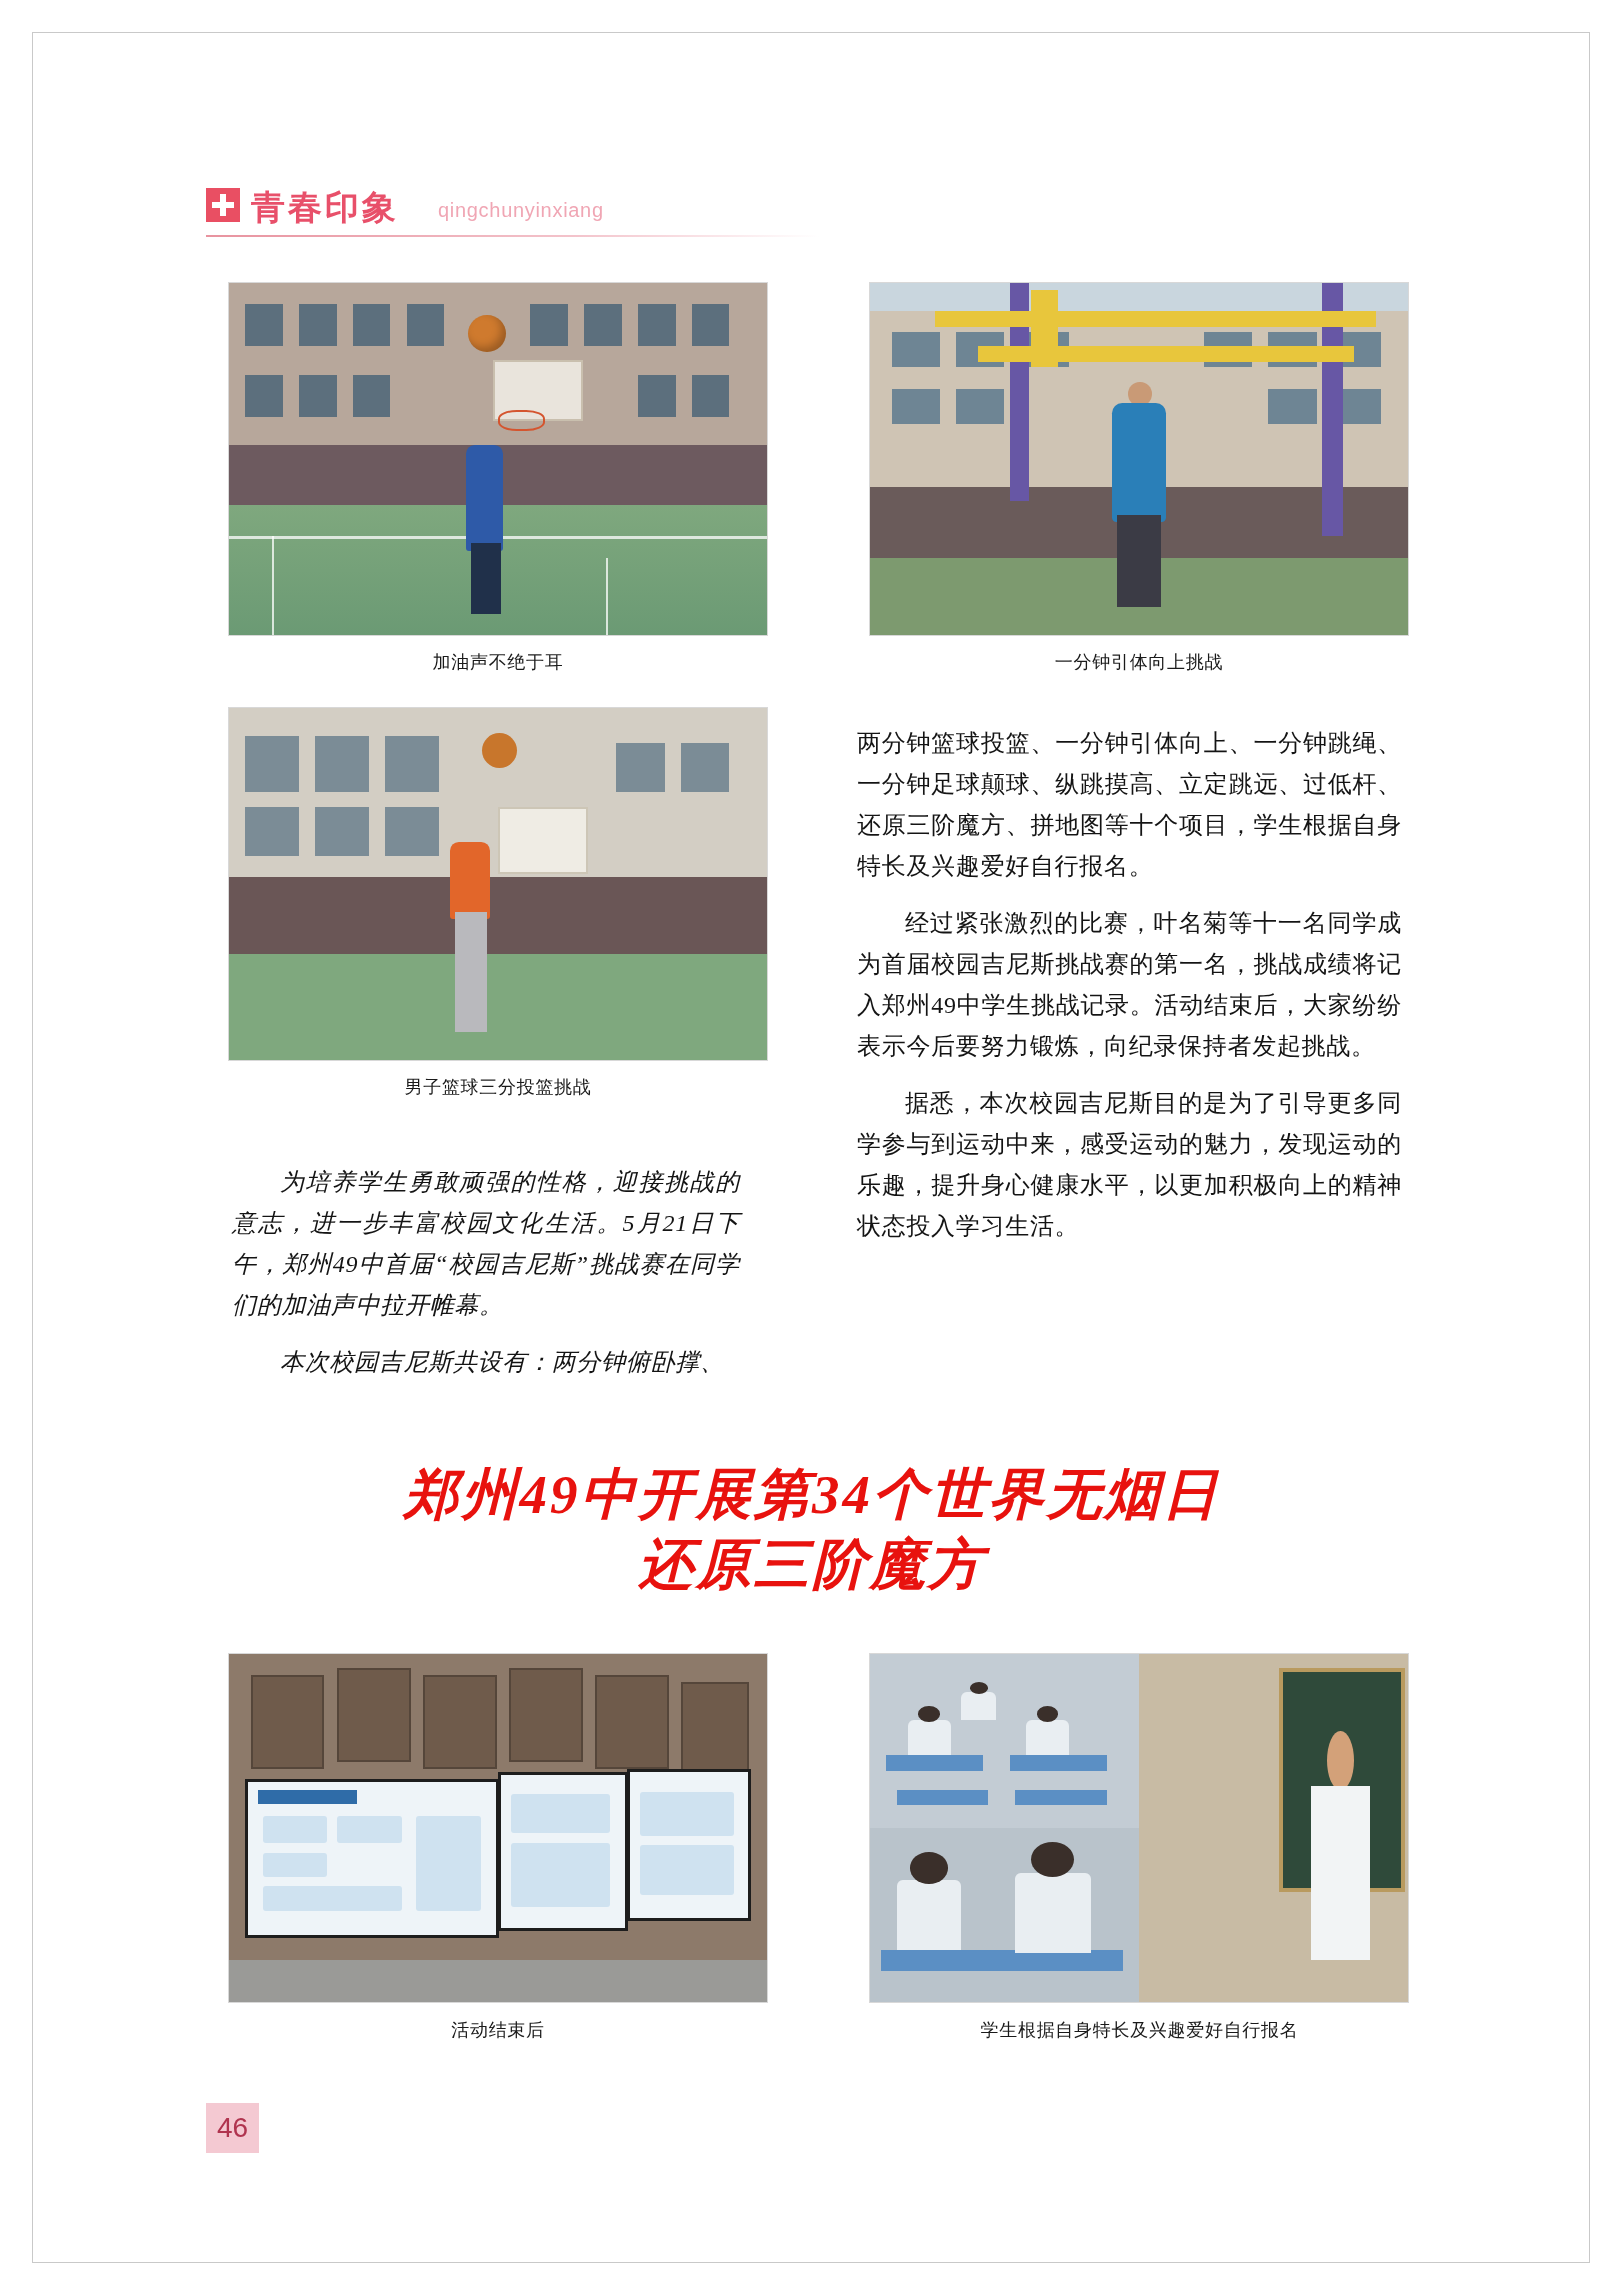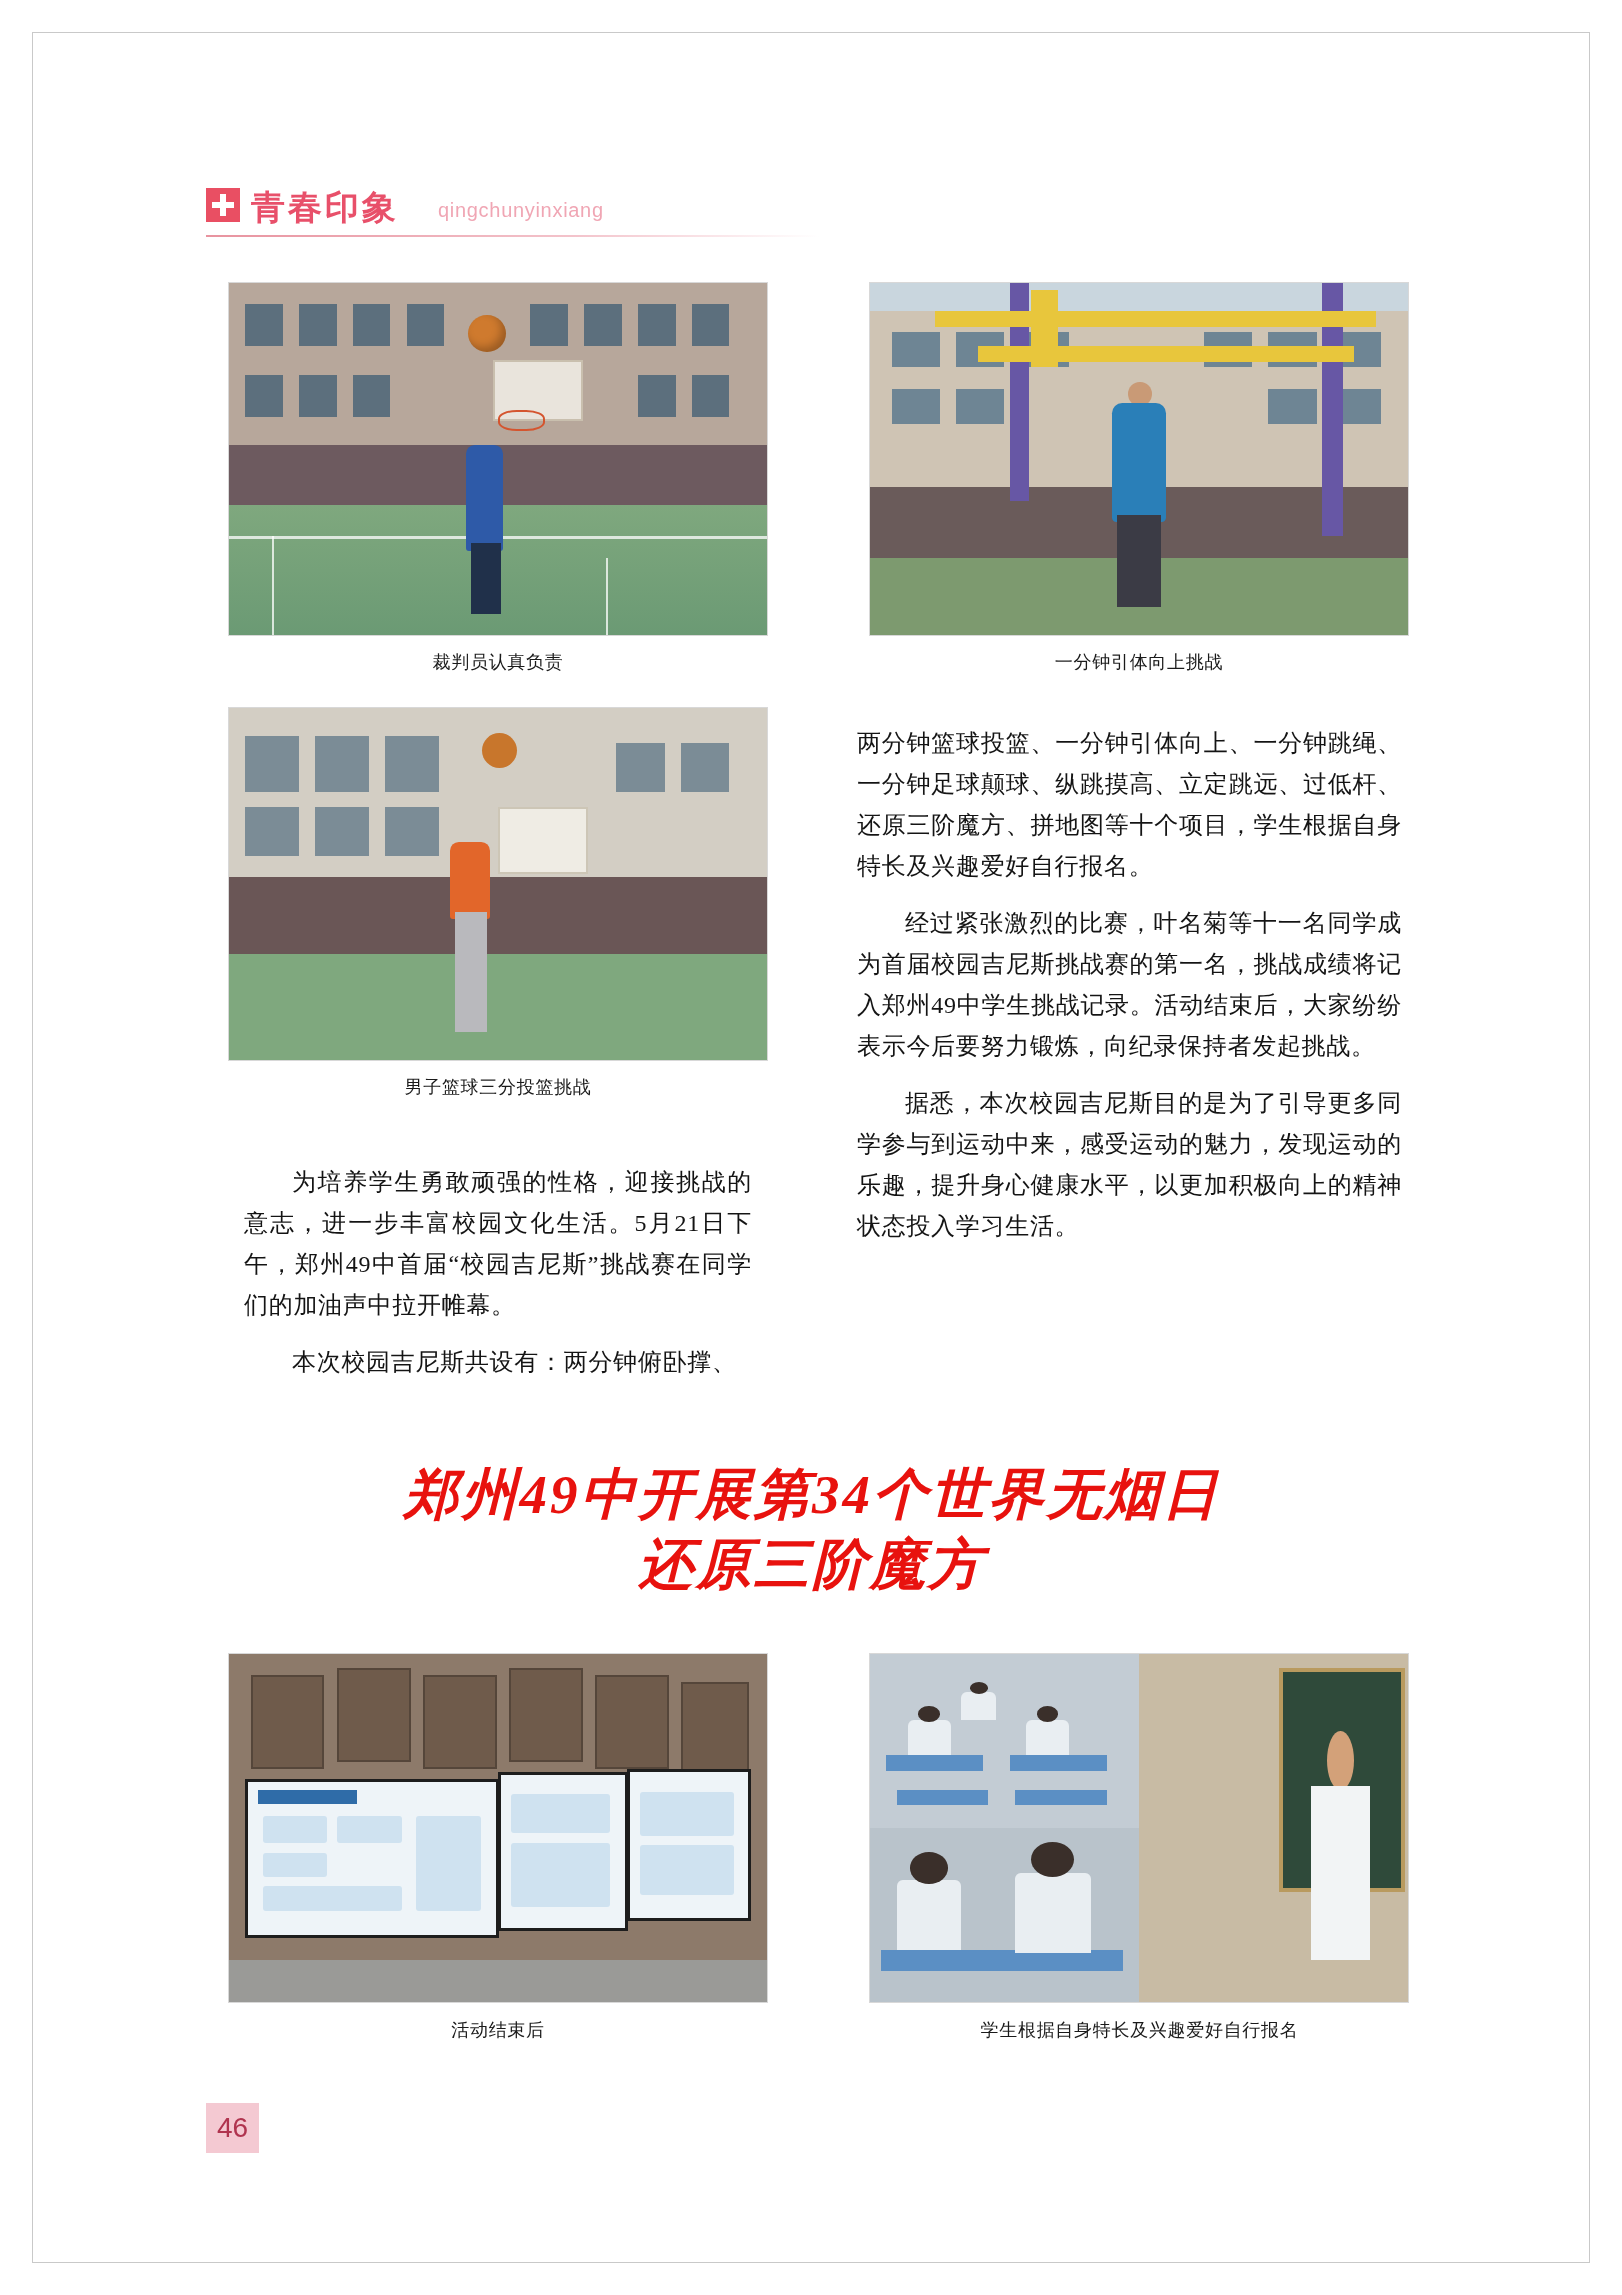--- a/index.html
+++ b/index.html
@@ -174,21 +174,21 @@
     font-family: "Liberation Serif", serif;
     font-size: 24px;
     line-height: 41px;
     color: #141414;
     text-align: justify;
     letter-spacing: 0.7px;
   }
   .col-text p { margin: 16px; text-indent: 2em; }
   .col-text p.noindent { text-indent: 0; }
 
-  #left-column-text { left: 228px; top: 1146px; width: 540px; }
+  #left-column-text { left: 216px; top: 1146px; width: 540px; font-style: italic; }
   #right-column-text { left: 841px; top: 707px; width: 577px; }
 
   
   .headline {
     position: absolute;
     left: 206px;
     top: 1460px;
     width: 1212px;
     text-align: center;
     font-family: "Liberation Serif", serif;
@@ -249,21 +249,21 @@
     <div class="ph1-court"></div>
     <div class="ph1-line" style="left:0;top:72%;width:100%;height:2.2px;"></div>
     <div class="ph1-line" style="left:8%;top:72%;width:2.2px;height:28%;"></div>
     <div class="ph1-line" style="left:70%;top:78%;width:2.2px;height:22%;"></div>
     <div class="ph1-hoop"></div>
     <div class="ph1-hooprim"></div>
     <div class="ph1-ball"></div>
     <div class="ph1-player-body"></div>
     <div class="ph1-player-legs"></div>
   </div>
-  <div class="caption" style="left:228px; top:650px; width:540px;">裁判员认真负责</div>
+  <div class="caption" style="left:228px; top:650px; width:540px;">加油声不绝于耳</div>
 
   <div class="photo" id="photo-pullup">
     <div class="ph2-sky"></div>
     <div class="ph2-build"></div>
     <div class="ph2-buildwin" style="left:4%;top:14%;width:9%;height:10%;"></div>
     <div class="ph2-buildwin" style="left:16%;top:14%;width:9%;height:10%;"></div>
     <div class="ph2-buildwin" style="left:28%;top:14%;width:9%;height:10%;"></div>
     <div class="ph2-buildwin" style="left:62%;top:14%;width:9%;height:10%;"></div>
     <div class="ph2-buildwin" style="left:74%;top:14%;width:9%;height:10%;"></div>
     <div class="ph2-buildwin" style="left:86%;top:14%;width:9%;height:10%;"></div>

